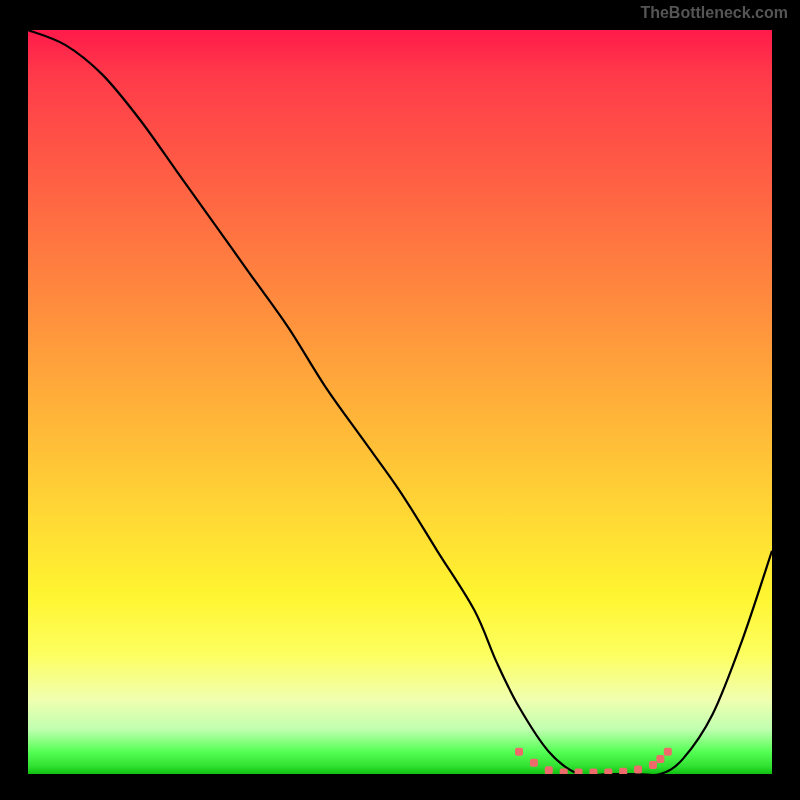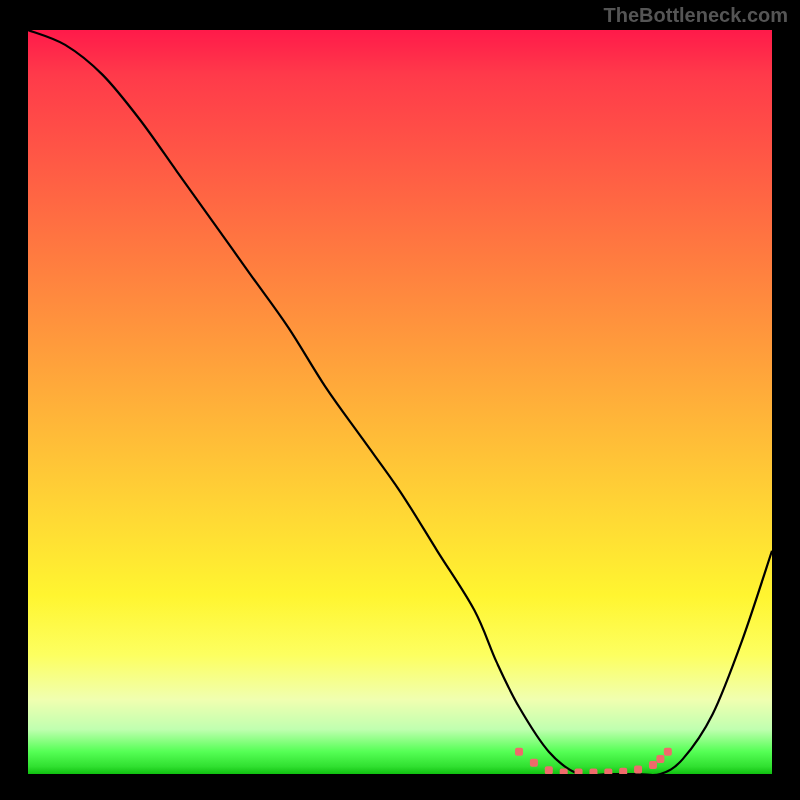--- a/index.html
+++ b/index.html
@@ -9,21 +9,21 @@
     background: #000;
     font-family: Arial, sans-serif;
     position: relative;
     overflow: hidden;
   }
   .attribution {
     position: absolute;
     top: 4px;
     right: 12px;
     color: #555;
-    font-size: 20px;
+    font-size: 16px;
     font-weight: bold;
     z-index: 10;
   }
   .chart-frame {
     position: absolute;
     left: 28px;
     top: 30px;
     width: 744px;
     height: 744px;
     background: #000;

